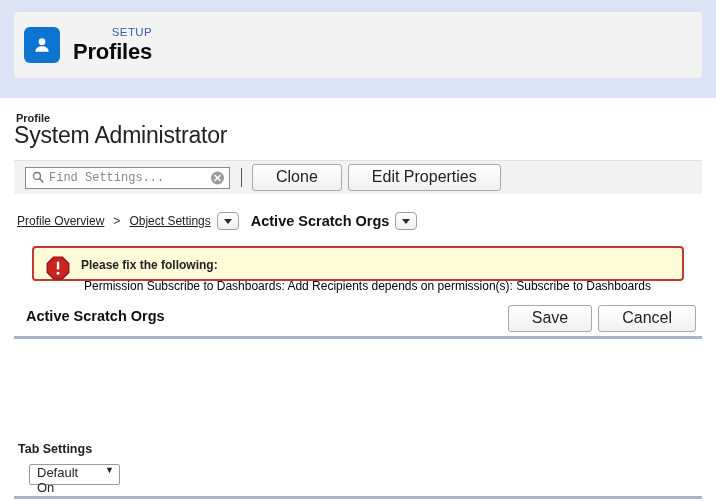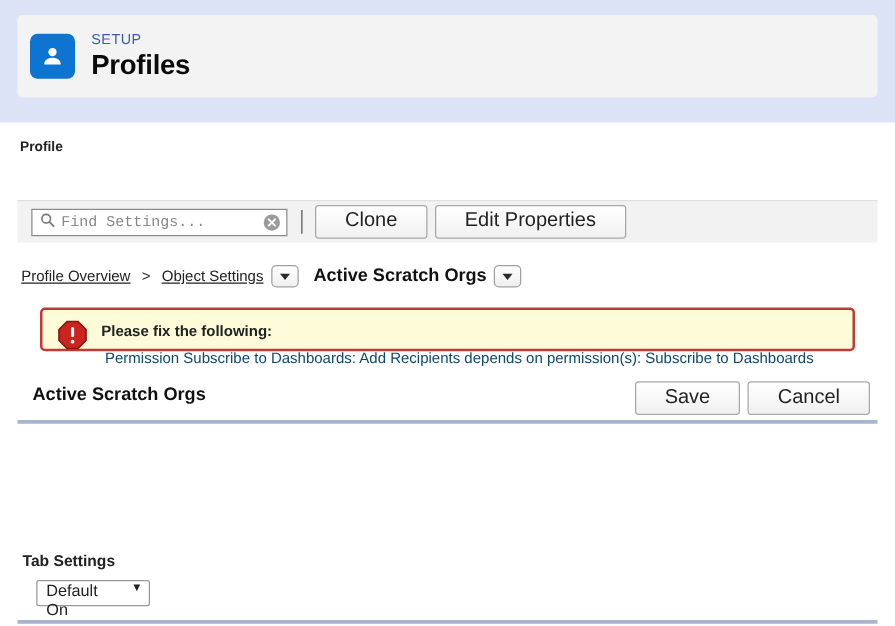--- a/index.html
+++ b/index.html
@@ -40,20 +40,21 @@
     flex: none;
   }
   .app-icon svg { display: block; }
   .header-text { margin-left: 13px; line-height: 1; }
   .setup-eyebrow {
     font-size: 11.5px;
     color: #3b5ea8;
     letter-spacing: 0.4px;
     display: block;
     margin-bottom: 3px;
+    text-align: right;
   }
   .setup-title {
     font-size: 22px;
     color: #0a0a0a;
     font-weight: 700;
     display: block;
     letter-spacing: -0.2px;
   }
 
   
@@ -208,21 +209,21 @@
     position: absolute;
     left: 47px; top: 10px;
     font-size: 12px;
     font-weight: bold;
     color: #222;
   }
   .error-detail {
     position: absolute;
     left: 50px; top: 31px;
     font-size: 12px;
-    color: #0c4a6e;
+    color: #000000;
   }
 
   
   .section-bar {
     position: absolute;
     left: 14px; top: 207px;
     width: 688px; height: 28px;
   }
   .section-title {
     position: absolute;
@@ -295,20 +296,21 @@
       <div class="header-text">
         <span class="setup-eyebrow">SETUP</span>
         <span class="setup-title">Profiles</span>
       </div>
     </div>
   </div>
 
   <div class="main-panel">
 
     <div class="profile-eyebrow">Profile</div>
+    <div class="profile-name">System Administrator</div>
 
     <div class="toolbar">
       <div class="search-wrap">
         <span class="search-icon">
           <svg width="12" height="12" viewBox="0 0 16 16" aria-hidden="true">
             <circle cx="6.6" cy="6.6" r="4.6" fill="none" stroke="#777" stroke-width="1.7"></circle>
             <line x1="10" y1="10" x2="14.5" y2="14.5" stroke="#777" stroke-width="1.9" stroke-linecap="round"></line>
           </svg>
         </span>
         <input class="search-input" type="text" placeholder="Find Settings..." style="">

